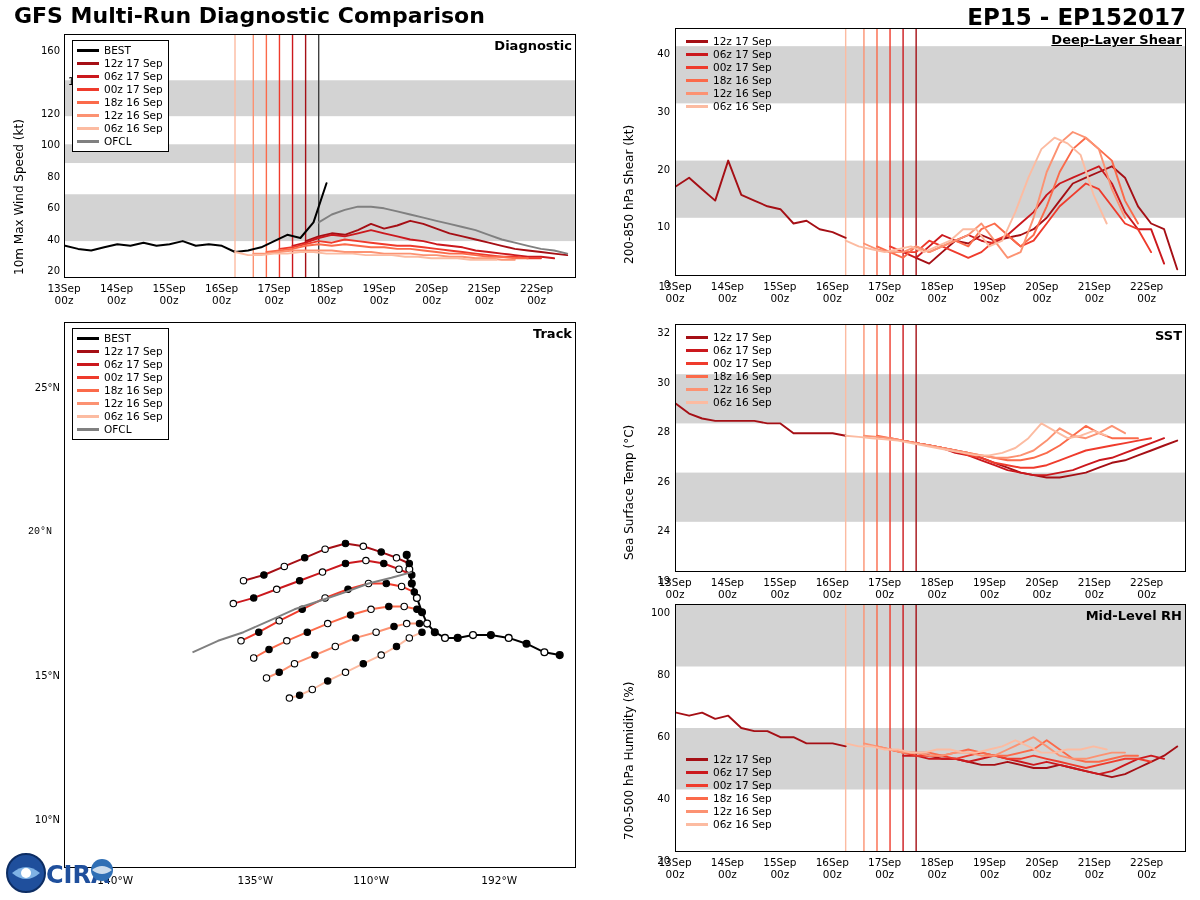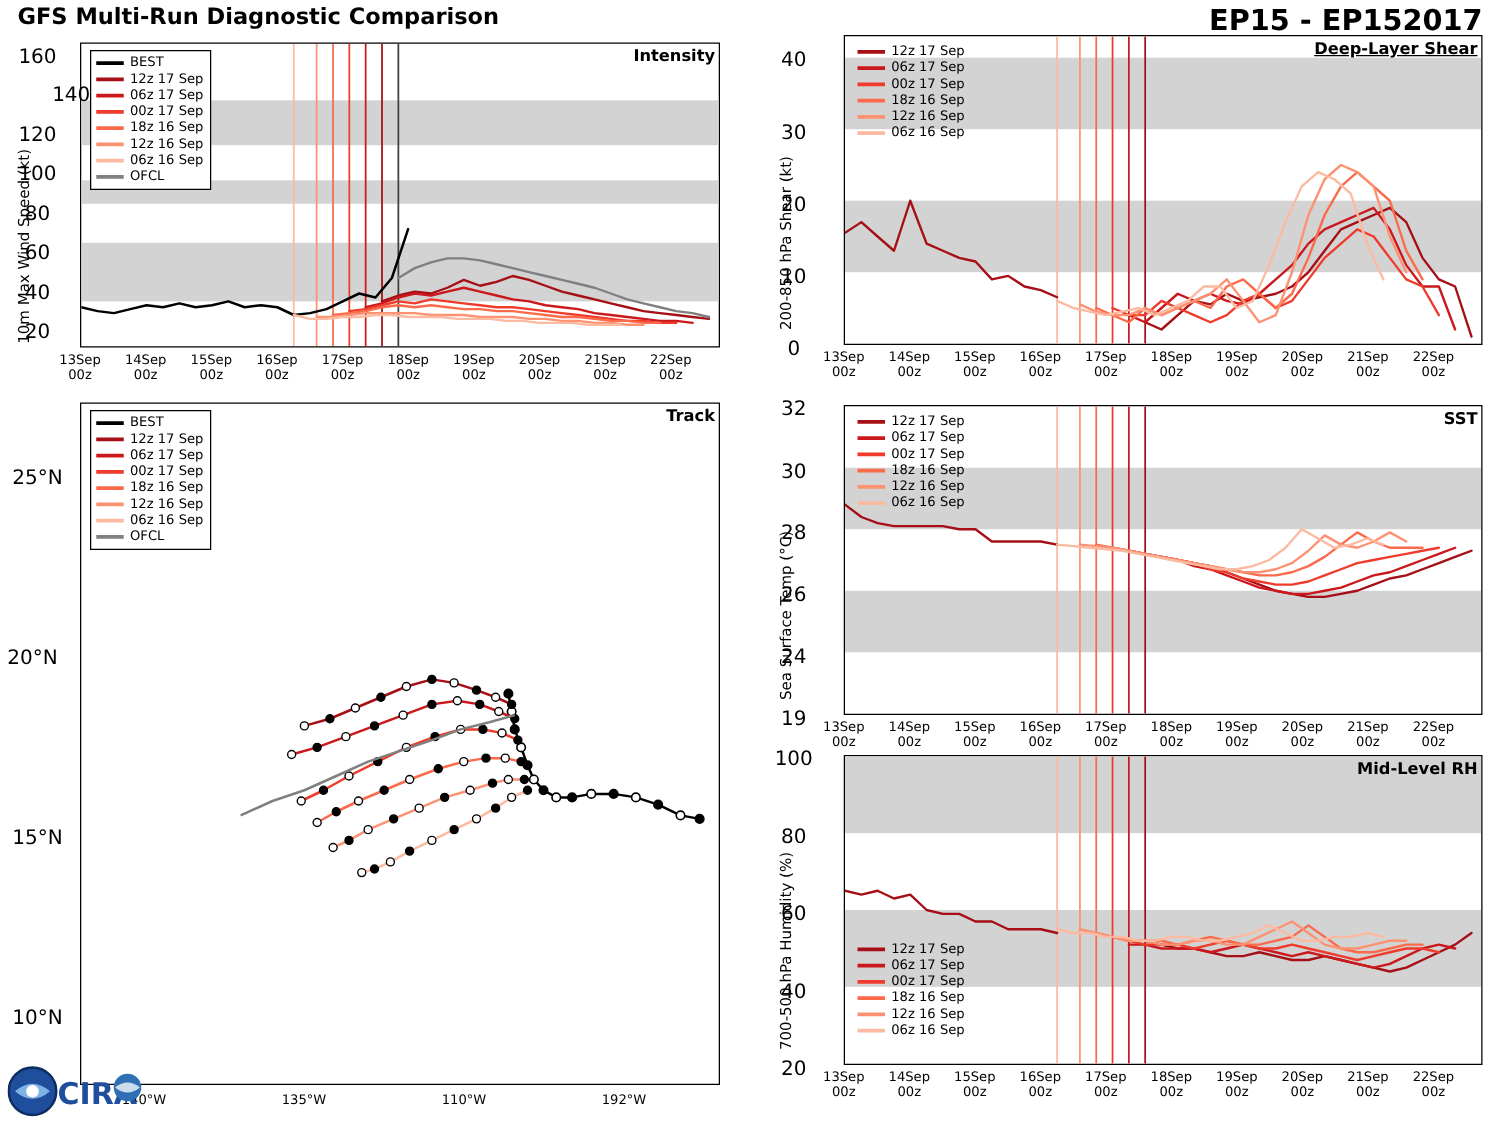--- a/index.html
+++ b/index.html
@@ -9,21 +9,21 @@
     font-family:"DejaVu Sans", sans-serif;
     color:#000;
     overflow:hidden;
     position:relative;
   }
   .header{
     position:absolute;top:0;left:0;width:1200px;height:30px;
   }
   .title-left{
     position:absolute;left:14px;top:3px;
-    font-size:18px;font-weight:bold;letter-spacing:0px;
+    font-size:22px;font-weight:bold;letter-spacing:0px;
   }
   .title-right{
     position:absolute;right:14px;top:4px;
     font-size:23px;font-weight:bold;
   }
   .panel{position:absolute;box-sizing:border-box;}
   .plotbox{
     position:absolute;border:1px solid #000;background:#fff;box-sizing:border-box;
     overflow:hidden;
   }
@@ -35,21 +35,21 @@
     position:absolute;
     font-size:12px;
     transform-origin:left top;
     transform:rotate(-90deg);
     white-space:nowrap;
   }
   .tick-label{
     position:absolute;font-size:10.5px;text-align:center;white-space:nowrap;
   }
   .ytick{
-    position:absolute;font-size:16px;text-align:center;white-space:nowrap;
+    position:absolute;font-size:10px;text-align:right;white-space:nowrap;margin-top:10px;
   }
   .legend{
     position:absolute;background:#fff;border:1px solid #000;
     padding:3px 5px 3px 4px;z-index:14;
   }
   .legend.nobox{border:none;background:transparent;}
   .legend-row{display:flex;align-items:center;height:13px;}
   .legend-swatch{width:22px;height:2.5px;margin-right:5px;flex:0 0 auto;}
   .legend-label{font-size:10.5px;white-space:nowrap;line-height:13px;}
   svg{display:block;}
@@ -81,21 +81,21 @@
         <path d="M0.0 210.8 L13.1 213.9 L26.2 215.5 L39.2 212.3 L52.3 209.2 L65.4 210.8 L78.5 207.7 L91.5 210.8 L104.6 209.2 L117.7 206.1 L130.8 210.8 L143.8 209.2 L156.9 210.8 L170.0 217.0 L183.1 215.5 L196.2 212.3 L209.2 206.1 L222.3 199.8 L235.4 203.0 L248.5 187.4 L261.5 148.3 " fill="none" stroke="#000000" stroke-width="2" stroke-linejoin="round" stroke-linecap="round"></path>
         <path d="M240.6 206.1 L253.7 201.4 L266.8 198.3 L279.8 199.8 L292.9 195.2 L306.0 188.9 L319.1 193.6 L332.2 190.5 L345.2 185.8 L358.3 188.9 L371.4 193.6 L384.5 198.3 L397.5 201.4 L410.6 204.5 L423.7 207.7 L436.8 210.8 L449.8 213.9 L462.9 215.5 L476.0 217.0 L489.1 218.6 L502.2 220.1 " fill="none" stroke="#a50f15" stroke-width="1.9" stroke-linejoin="round" stroke-linecap="round"></path>
         <path d="M227.5 210.8 L240.6 207.7 L253.7 203.0 L266.8 199.8 L279.8 201.4 L292.9 198.3 L306.0 195.2 L319.1 198.3 L332.2 201.4 L345.2 204.5 L358.3 206.1 L371.4 209.2 L384.5 210.8 L397.5 212.3 L410.6 215.5 L423.7 217.0 L436.8 218.6 L449.8 220.1 L462.9 221.7 L476.0 221.7 L489.1 223.3 " fill="none" stroke="#cb181d" stroke-width="1.9" stroke-linejoin="round" stroke-linecap="round"></path>
         <path d="M214.5 213.9 L227.5 212.3 L240.6 209.2 L253.7 206.1 L266.8 207.7 L279.8 204.5 L292.9 206.1 L306.0 207.7 L319.1 209.2 L332.2 210.8 L345.2 210.8 L358.3 212.3 L371.4 213.9 L384.5 215.5 L397.5 217.0 L410.6 218.6 L423.7 220.1 L436.8 221.7 L449.8 221.7 L462.9 223.3 L476.0 223.3 " fill="none" stroke="#ef3b2c" stroke-width="1.9" stroke-linejoin="round" stroke-linecap="round"></path>
         <path d="M201.4 217.0 L214.5 215.5 L227.5 213.9 L240.6 210.8 L253.7 209.2 L266.8 210.8 L279.8 209.2 L292.9 210.8 L306.0 212.3 L319.1 212.3 L332.2 213.9 L345.2 213.9 L358.3 215.5 L371.4 217.0 L384.5 218.6 L397.5 218.6 L410.6 220.1 L423.7 221.7 L436.8 221.7 L449.8 223.3 L462.9 223.3 " fill="none" stroke="#fb6a4a" stroke-width="1.9" stroke-linejoin="round" stroke-linecap="round"></path>
         <path d="M188.3 218.6 L201.4 218.6 L214.5 217.0 L227.5 215.5 L240.6 215.5 L253.7 215.5 L266.8 215.5 L279.8 217.0 L292.9 217.0 L306.0 217.0 L319.1 218.6 L332.2 218.6 L345.2 218.6 L358.3 220.1 L371.4 220.1 L384.5 221.7 L397.5 221.7 L410.6 223.3 L423.7 223.3 L436.8 224.8 L449.8 224.8 " fill="none" stroke="#fc9272" stroke-width="1.9" stroke-linejoin="round" stroke-linecap="round"></path>
         <path d="M170.0 217.0 L183.1 220.1 L196.2 220.1 L209.2 218.6 L222.3 218.6 L235.4 217.0 L248.5 217.0 L261.5 218.6 L274.6 218.6 L287.7 218.6 L300.8 220.1 L313.8 220.1 L326.9 220.1 L340.0 221.7 L353.1 221.7 L366.2 223.3 L379.2 223.3 L392.3 223.3 L405.4 224.8 L418.5 224.8 L431.5 224.8 " fill="none" stroke="#fcbba1" stroke-width="1.9" stroke-linejoin="round" stroke-linecap="round"></path>
         <path d="M253.7 187.4 L266.8 179.5 L279.8 174.9 L292.9 171.7 L306.0 171.7 L319.1 173.3 L332.2 176.4 L345.2 179.5 L358.3 182.7 L371.4 185.8 L384.5 188.9 L397.5 192.0 L410.6 195.2 L423.7 199.8 L436.8 204.5 L449.8 207.7 L462.9 210.8 L476.0 213.9 L489.1 215.5 L502.2 218.6 " fill="none" stroke="#808080" stroke-width="1.9" stroke-linejoin="round" stroke-linecap="round"></path>
       </svg>
   </div>
-  <div class="panel-title" style="right:18px;top:8px;">Intensity</div>
+  <div class="panel-title" style="right:18px;top:8px;">Diagnostic</div>
   <div class="ylabel" style="left:12px;top:245px;">10m Max Wind Speed (kt)</div>
   <div class="legend" id="legend-intensity" style="left:72px;top:10px;">
       <div class="legend-row">
         <span class="legend-swatch" style="background: rgb(0, 0, 0);"></span>
         <span class="legend-label">BEST</span>
       </div>
       <div class="legend-row">
         <span class="legend-swatch" style="background: rgb(165, 15, 21);"></span>
         <span class="legend-label">12z 17 Sep</span>
       </div>
@@ -267,26 +267,26 @@
         <span class="legend-label">06z 16 Sep</span>
       </div>
       <div class="legend-row">
         <span class="legend-swatch" style="background: rgb(128, 128, 128);"></span>
         <span class="legend-label">OFCL</span>
       </div>
     </div>
   <div id="yticks-track">
       <div class="ytick" style="top: 485.526px; left: 0px; width: 60px;">10°N</div>
       <div class="ytick" style="top: 341.842px; left: 0px; width: 60px;">15°N</div>
-      <div class="ytick" style="top: 198.158px; left: 0px; width: 52px;">20°N</div>
+      <div class="ytick" style="top: 198.158px; left: 0px; width: 52px; font-family: Liberation Mono, monospace;">20°N</div>
       <div class="ytick" style="top: 54.4737px; left: 0px; width: 60px;">25°N</div>
     </div>
   <div id="xticks-track">
       <div class="tick-label" style="width: 60px; left: 85.2px; top: 556px;">140°W</div>
-      <div class="tick-label" style="width: 60px; left: 213.2px; top: 556px;">135°W</div>
+      <div class="tick-label" style="width: 60px; left: 213.2px; top: 556px; text-align: right;">135°W</div>
       <div class="tick-label" style="width: 60px; left: 341.2px; top: 556px;">110°W</div>
       <div class="tick-label" style="width: 60px; left: 469.2px; top: 556px;">192°W</div>
     </div>
 </div>
 
 <div class="panel" id="panel-shear" style="left:600px;top:24px;width:600px;height:290px;">
   <div class="plotbox" id="box-shear" style="left:75px;top:4px;width:511px;height:248px;">
     <svg id="svg-shear" width="509" height="246" viewBox="0 0 509 246" preserveAspectRatio="none">
         <rect x="0" y="131.5813953488372" width="509" height="57.209302325581405" fill="#d3d3d3"></rect>
         <rect x="0" y="17.16279069767441" width="509" height="57.209302325581405" fill="#d3d3d3"></rect>

